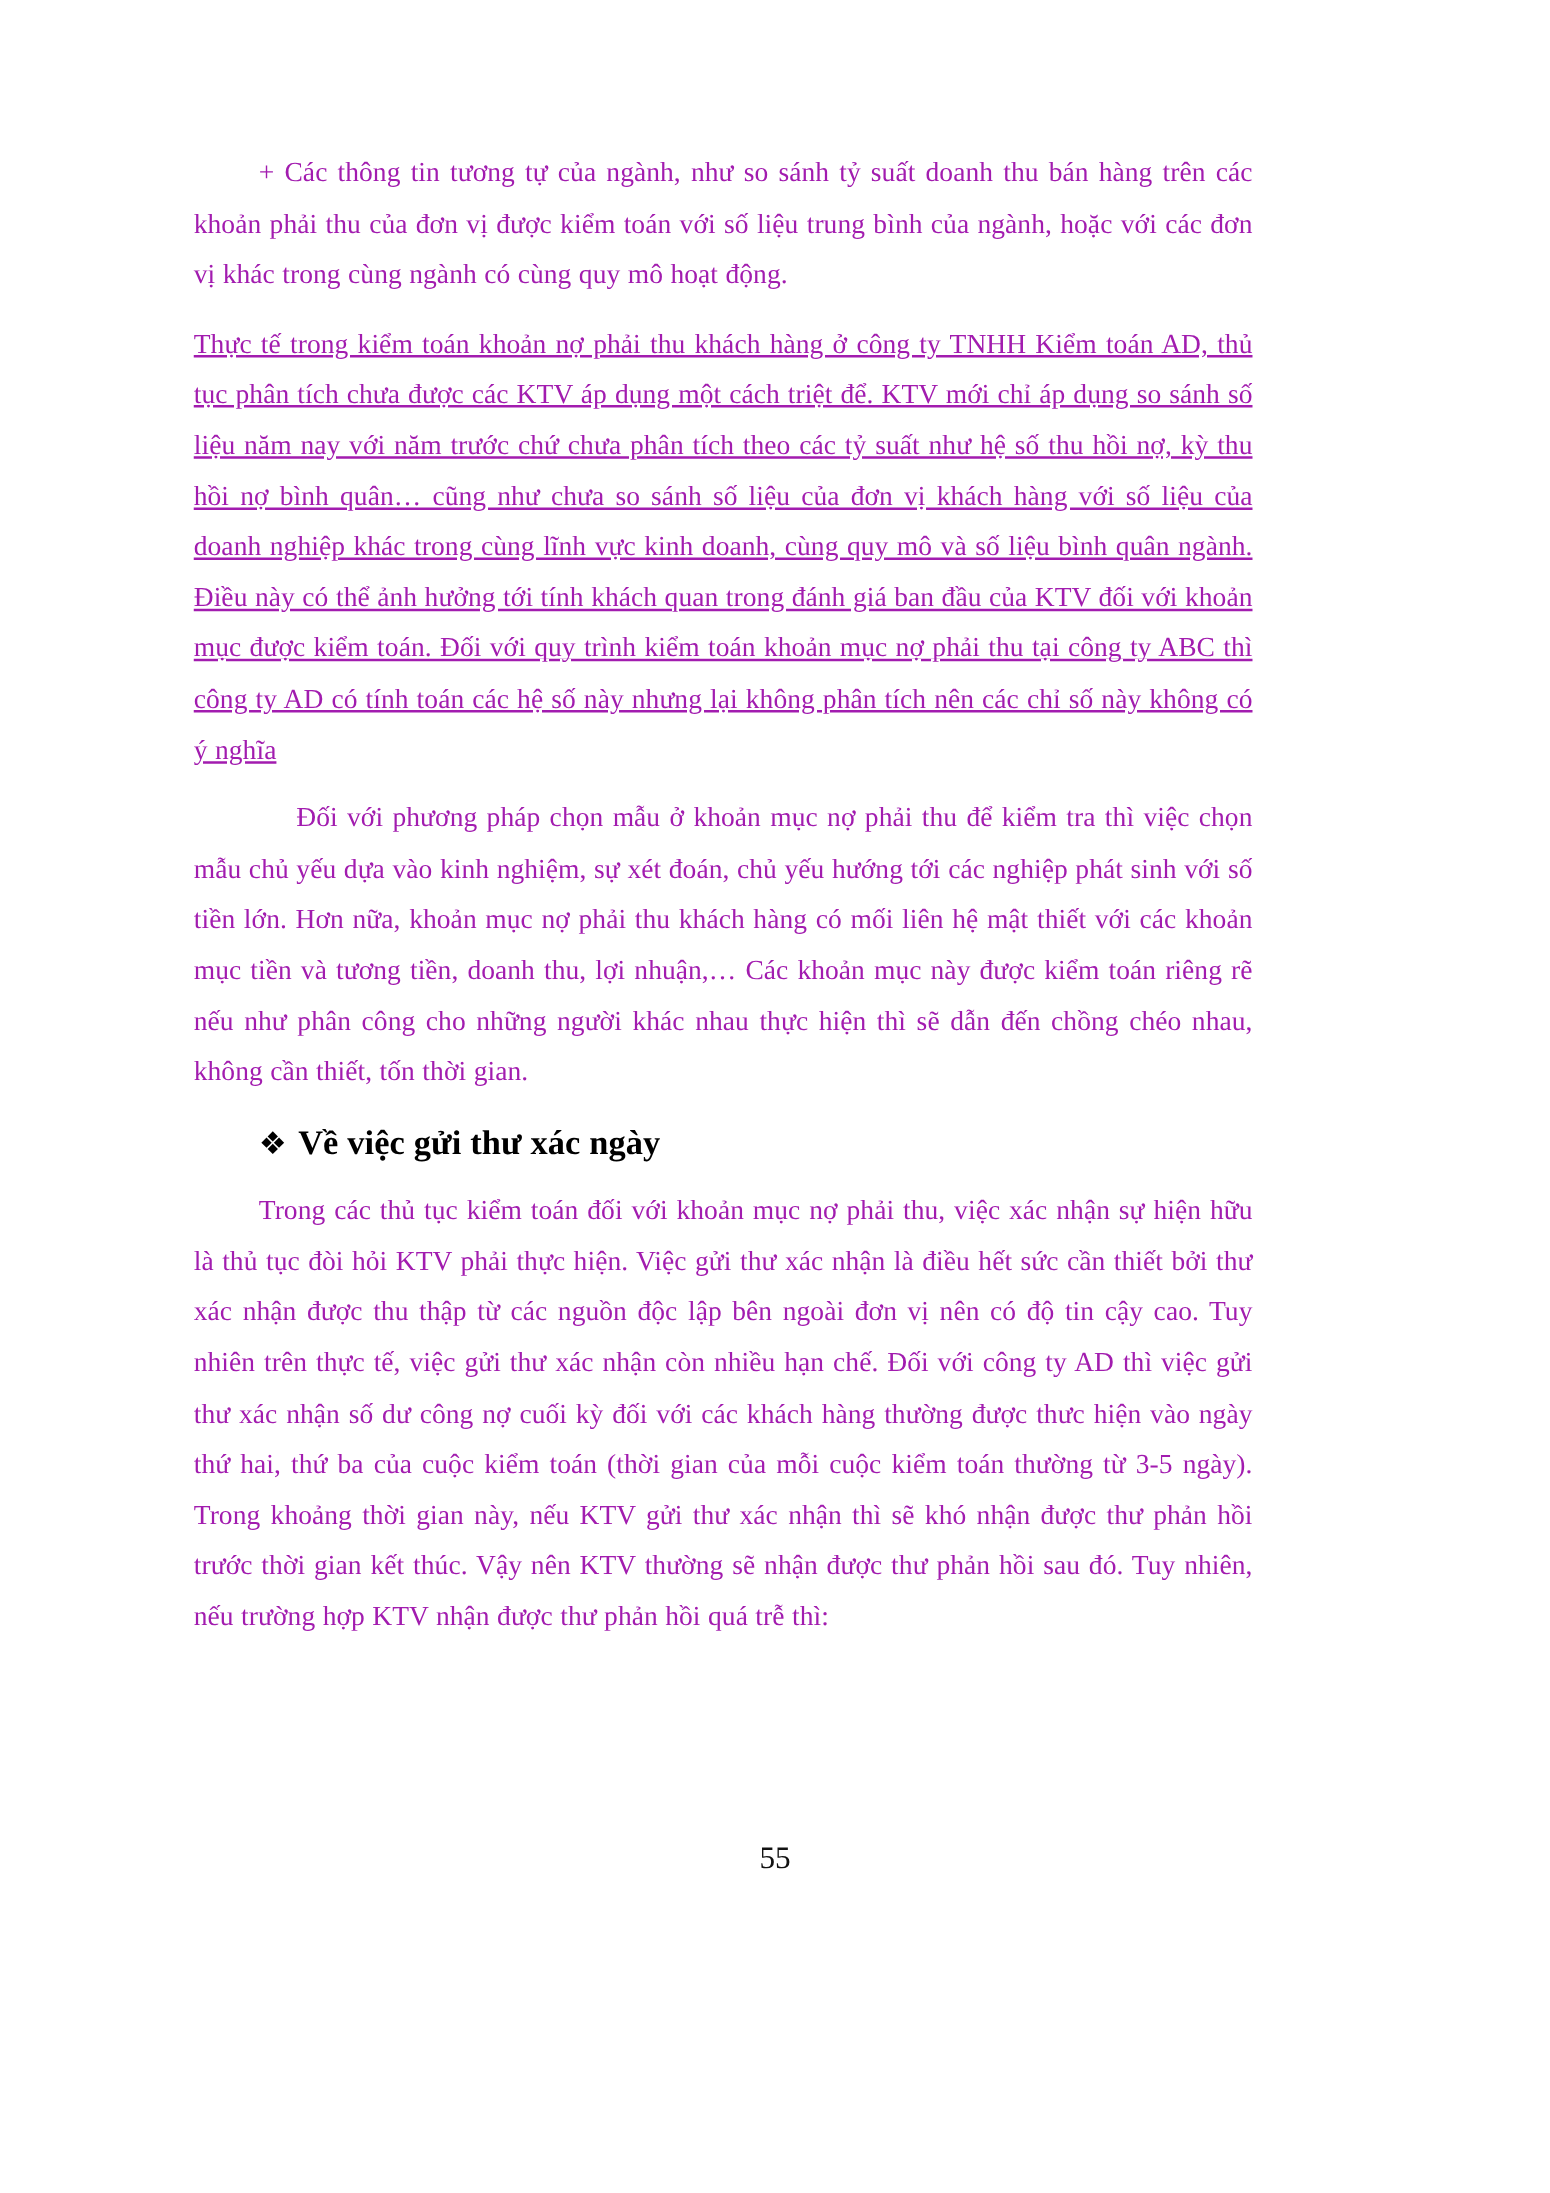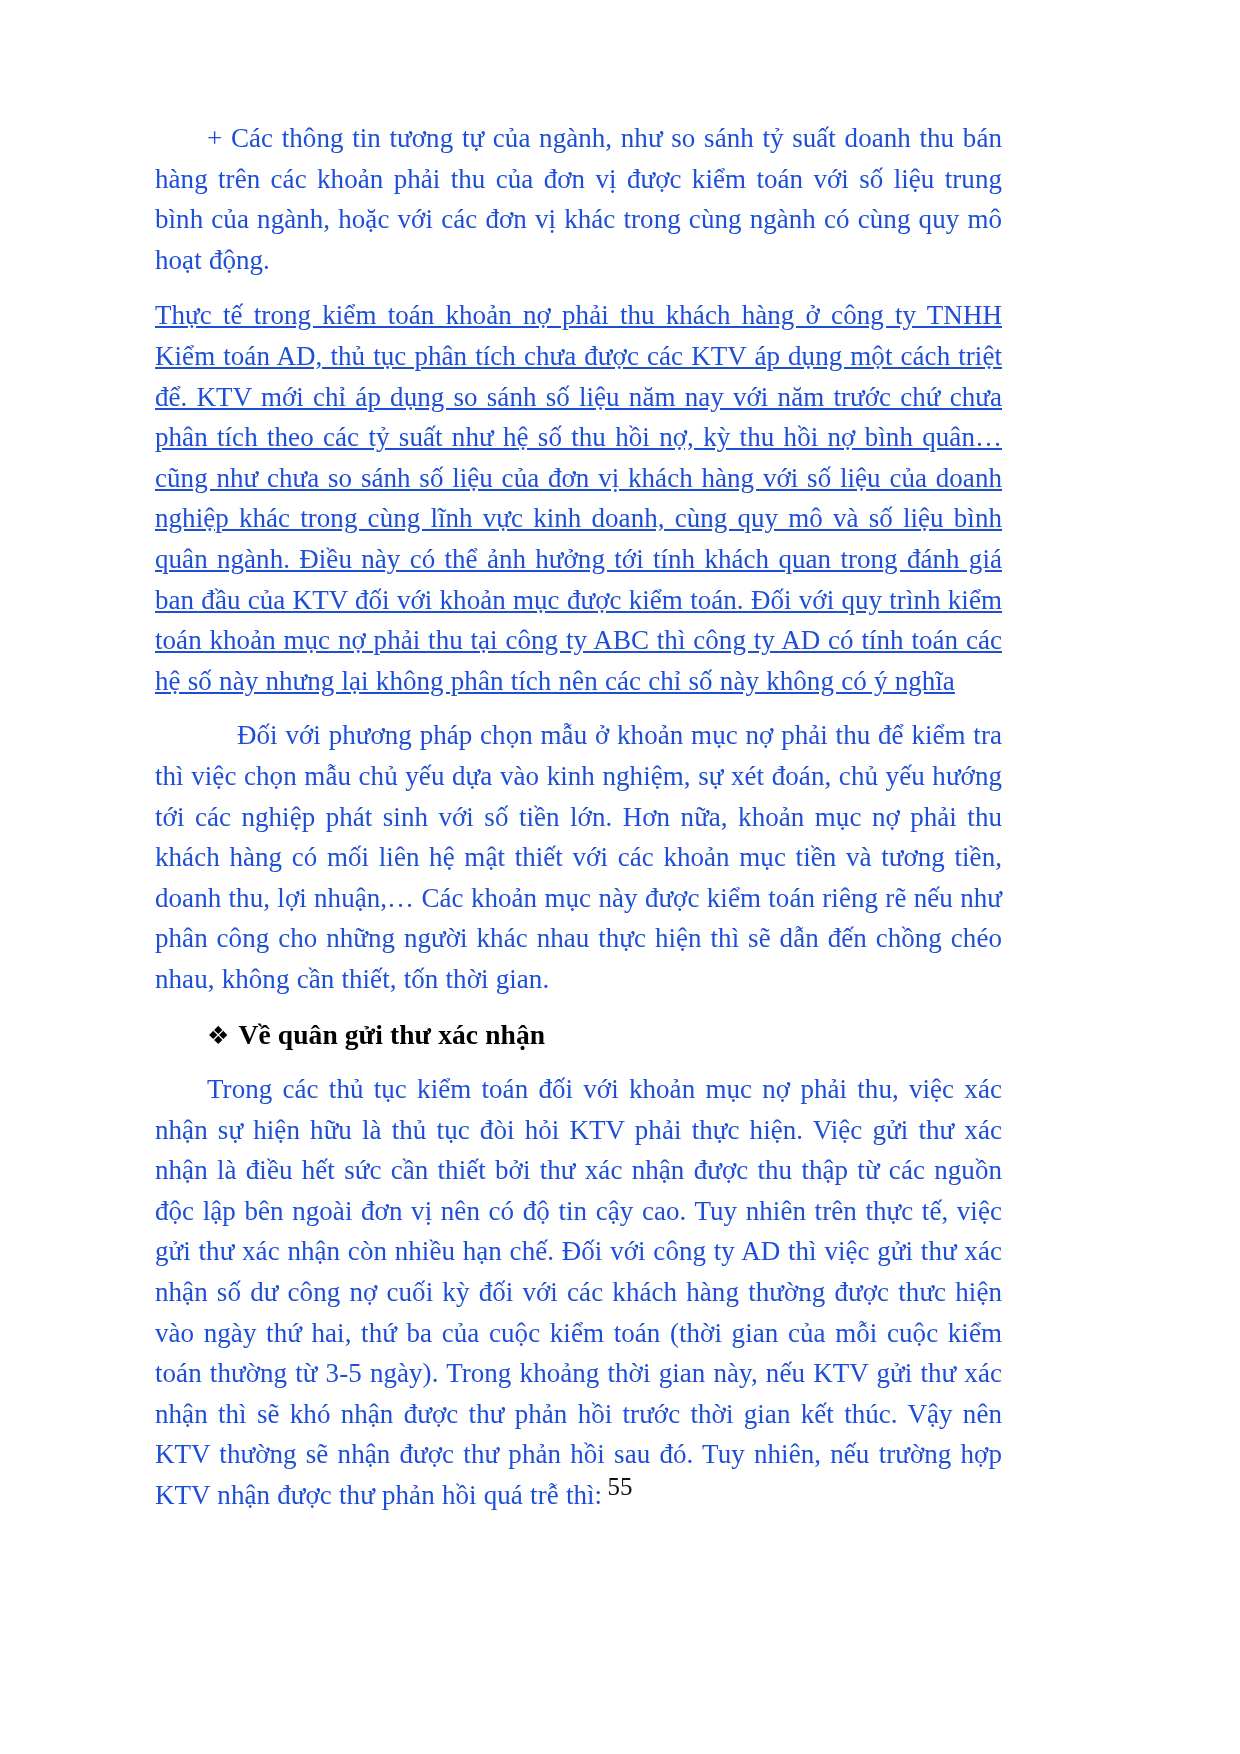--- a/index.html
+++ b/index.html
@@ -24,27 +24,27 @@
     background: #ffffff;
   }
   .content {
     position: absolute;
     left: 155px;
     top: 118px;
     width: 860px;
   }
   p.body-text {
     margin: 0 13px 0 0;
-    font-size: 27px;
+    font-size: 22px;
     line-height: 40.6px;
     text-align: justify;
     text-justify: inter-word;
     letter-spacing: 0.05px;
     word-spacing: 0.4px;
-    color: #1d4ed8;
+    color: #a21caf;
   }
   p.indent-small { text-indent: 52px; }
   p.indent-large { text-indent: 82px; }
   p.indent-none  { text-indent: 0px; text-decoration: underline; }
 
   .gap-1 { height: 15px; }
   .gap-2 { height: 14px; }
   .gap-3 { height: 16px; }
   .gap-4 { height: 12px; }
 
@@ -92,21 +92,21 @@
 
     <p class="body-text indent-none">Thực tế trong kiểm toán khoản nợ phải thu khách hàng ở công ty TNHH Kiểm toán AD, thủ tục phân tích chưa được các KTV áp dụng một cách triệt để. KTV mới chỉ áp dụng so sánh số liệu năm nay với năm trước chứ chưa phân tích theo các tỷ suất như hệ số thu hồi nợ, kỳ thu hồi nợ bình quân… cũng như chưa so sánh số liệu của đơn vị khách hàng với số liệu của doanh nghiệp khác trong cùng lĩnh vực kinh doanh, cùng quy mô và số liệu bình quân ngành. Điều này có thể ảnh hưởng tới tính khách quan trong đánh giá ban đầu của KTV đối với khoản mục được kiểm toán. Đối với quy trình kiểm toán khoản mục nợ phải thu tại công ty ABC thì công ty AD có tính toán các hệ số này nhưng lại không phân tích nên các chỉ số này không có ý nghĩa</p>
 
     <div class="gap-2"></div>
 
     <p class="body-text indent-large">Đối với phương pháp chọn mẫu ở khoản mục nợ phải thu để kiểm tra thì việc chọn mẫu chủ yếu dựa vào kinh nghiệm, sự xét đoán, chủ yếu hướng tới các nghiệp phát sinh với số tiền lớn. Hơn nữa, khoản mục nợ phải thu khách hàng có mối liên hệ mật thiết với các khoản mục tiền và tương tiền, doanh thu, lợi nhuận,… Các khoản mục này được kiểm toán riêng rẽ nếu như phân công cho những người khác nhau thực hiện thì sẽ dẫn đến chồng chéo nhau, không cần thiết, tốn thời gian.</p>
 
     <div class="gap-3"></div>
 
     <div class="heading-row">
-      <span class="bullet">❖</span><span class="heading-text">Về quân gửi thư xác nhận</span>
+      <span class="bullet">❖</span><span class="heading-text">Về việc gửi thư xác ngày</span>
     </div>
 
     <div class="gap-4"></div>
 
     <p class="body-text indent-small">Trong các thủ tục kiểm toán đối với khoản mục nợ phải thu, việc xác nhận sự hiện hữu là thủ tục đòi hỏi KTV phải thực hiện. Việc gửi thư xác nhận là điều hết sức cần thiết bởi thư xác nhận được thu thập từ các nguồn độc lập bên ngoài đơn vị nên có độ tin cậy cao. Tuy nhiên trên thực tế, việc gửi thư xác nhận còn nhiều hạn chế. Đối với công ty AD thì việc gửi thư xác nhận số dư công nợ cuối kỳ đối với các khách hàng thường được thưc hiện vào ngày thứ hai, thứ ba của cuộc kiểm toán (thời gian của mỗi cuộc kiểm toán thường từ 3-5 ngày). Trong khoảng thời gian này, nếu KTV gửi thư xác nhận thì sẽ khó nhận được thư phản hồi trước thời gian kết thúc. Vậy nên KTV thường sẽ nhận được thư phản hồi sau đó. Tuy nhiên, nếu trường hợp KTV nhận được thư phản hồi quá trễ thì:</p>
 
   </div>
 
   <div class="page-number">55</div>
 

